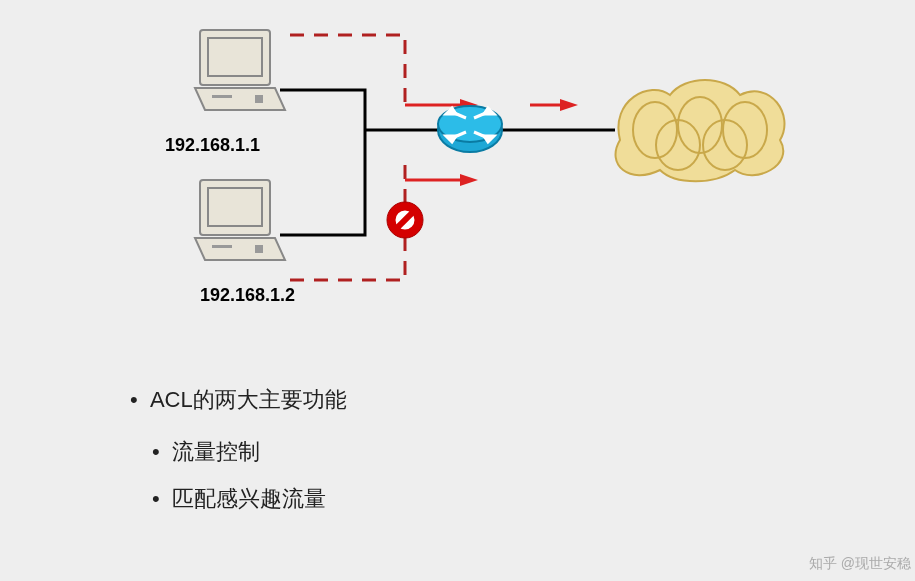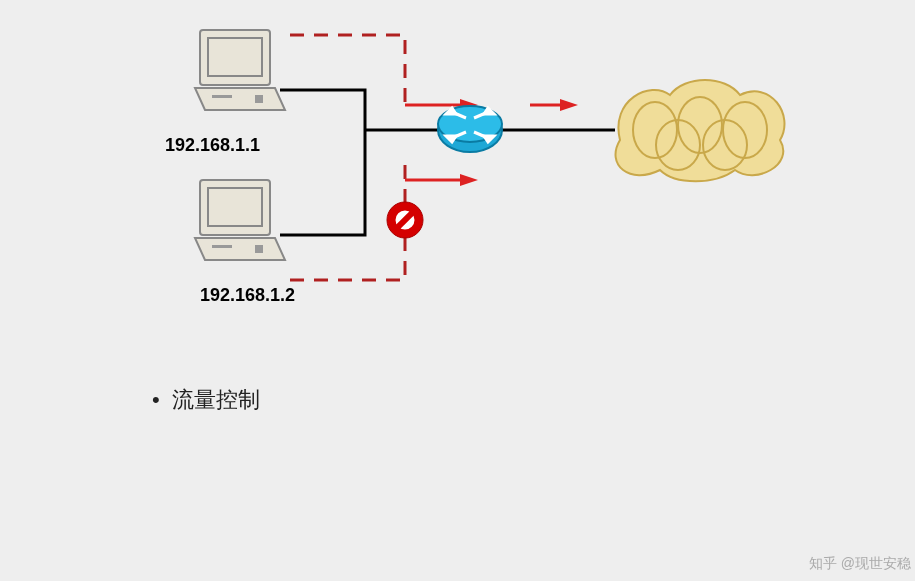--- a/index.html
+++ b/index.html
@@ -138,16 +138,18 @@
       <circle cx="0" cy="0" r="12" fill="none" stroke="#d40000" stroke-width="5"></circle>
     </g>
 
   </svg>
 
   <div class="label" style="top:135px; left:165px;">192.168.1.1</div>
   <div class="label" style="top:285px; left:162px;margin-left:38px;">192.168.1.2</div>
 </div>
 
 <div class="text-area">
+  <div class="bullet-main">•&nbsp;&nbsp;<span>ACL的两大主要功能</span></div>
   <div class="bullet-sub">•&nbsp;&nbsp;<span>流量控制</span></div>
+  <div class="bullet-sub">•&nbsp;&nbsp;<span>匹配感兴趣流量</span></div>
 </div>
 
 <div class="watermark">知乎 @现世安稳</div>
 
 </body></html>

